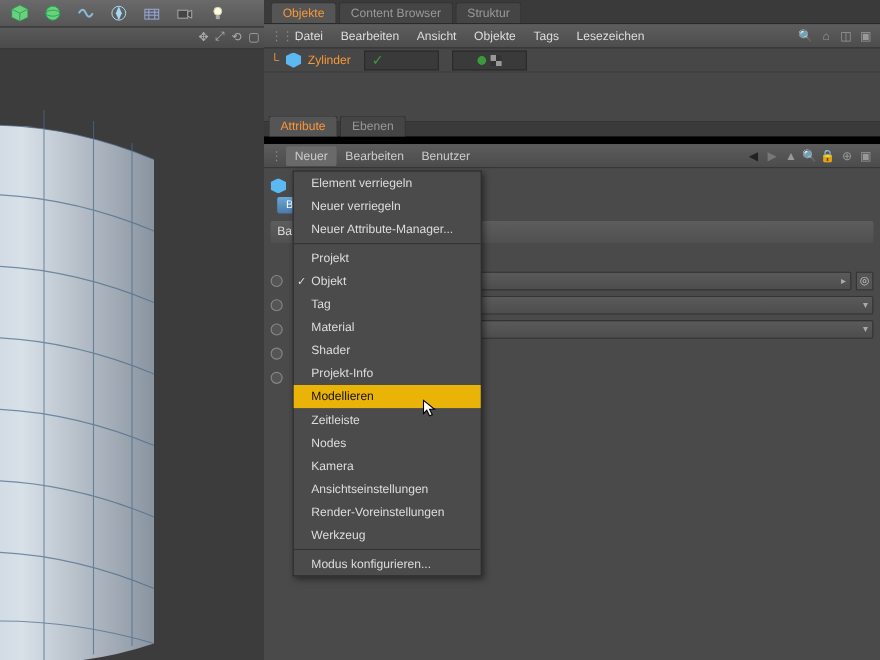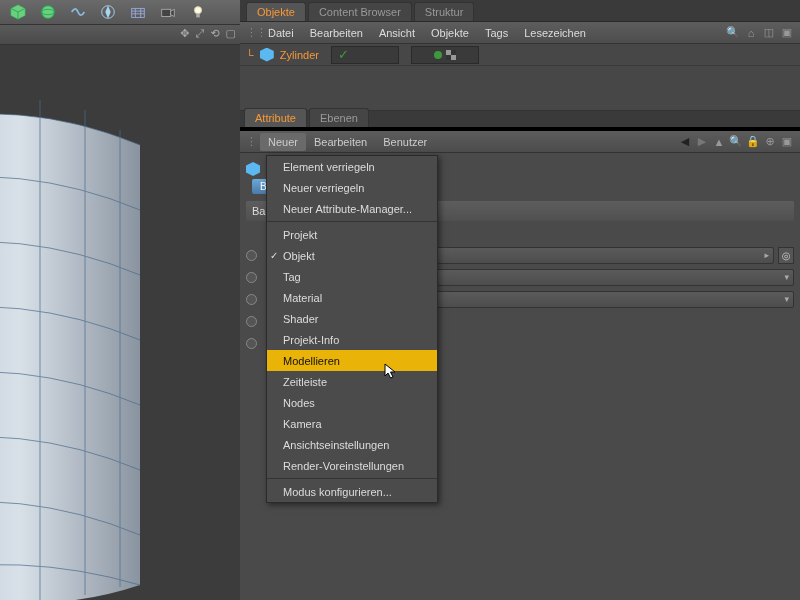--- a/index.html
+++ b/index.html
@@ -28,21 +28,21 @@
   
   .obj-row { height: 22px; display: flex; align-items: center; background: #474747; padding-left: 6px; gap: 6px; border-bottom: 1px solid #3a3a3a; }
   .obj-label { color: #f89838; }
   .obj-cube { width: 14px; height: 14px; background: #5bb8f0; clip-path: polygon(50% 0, 100% 25%, 100% 75%, 50% 100%, 0 75%, 0 25%); }
   .obj-slot { width: 68px; height: 18px; background: #3a3a3a; border: 1px solid #2a2a2a; margin-left: 6px; display:flex; align-items:center; justify-content:center; gap:4px; }
   .dot-green { width:8px; height:8px; border-radius:50%; background:#3c9a3c; }
   .dot-check { width:10px; height:10px; background:conic-gradient(#333 0 25%,#999 0 50%,#333 0 75%,#999 0); }
   .obj-area { height: 45px; background: #474747; border-bottom: 1px solid #333; }
   .obj-slot.onetick { justify-content:flex-start; padding-left:6px; }
   .obj-slot .tick { color:#3c9a3c; font-size:13px; }
-  .attr-tabs { height: 20px; background: #3a3a3a; display:flex; align-items:flex-end; padding-left:4px; border-bottom:4px solid #000000; }
+  .attr-tabs { height: 20px; background: #3a3a3a; display:flex; align-items:flex-end; padding-left:4px; border-bottom:7px solid #000000; }
   .attr-menu { height: 22px; background: linear-gradient(#5c5c5c,#4c4c4c); display:flex; align-items:center; padding-left:6px; border-bottom:1px solid #333; position:relative; }
   .attr-menu-item { padding:3px 8px; color:#ccc; }
   .attr-menu-item.active { background:#6a6a6a; border-radius:2px; }
   .attr-icons-right { position:absolute; right:6px; display:flex; gap:3px; align-items:center; color:#999; }
   .attr-icons-right span { width:14px; text-align:center; }
   
   .attr-body { position: relative; padding: 6px; background:#4a4a4a; }
   .attr-row { display:flex; align-items:center; height:20px; margin-bottom:2px; }
   .attr-label { color:#bbb; width: 190px; padding-left:18px; }
   .radio { width:11px; height:11px; border-radius:50%; border:1px solid #888; background:#555; margin-right:6px; }
@@ -269,20 +269,21 @@
   <div class="dd-item">Tag</div>
   <div class="dd-item">Material</div>
   <div class="dd-item">Shader</div>
   <div class="dd-item">Projekt-Info</div>
   <div class="dd-item hover">Modellieren</div>
   <div class="dd-item">Zeitleiste</div>
   <div class="dd-item">Nodes</div>
   <div class="dd-item">Kamera</div>
   <div class="dd-item">Ansichtseinstellungen</div>
   <div class="dd-item">Render-Voreinstellungen</div>
+  <div class="dd-item">Werkzeug</div>
   <div class="dd-sep"></div>
   <div class="dd-item">Modus konfigurieren...</div>
 </div>
 
 <div class="cursor">
   <svg viewBox="0 0 14 18">
       <path d="M1,1 L1,13 L4,10 L6.5,15 L9,14 L6.5,9 L11,9 Z" fill="#fff" stroke="#000" stroke-width="1"></path>
     </svg>
 </div>
 

